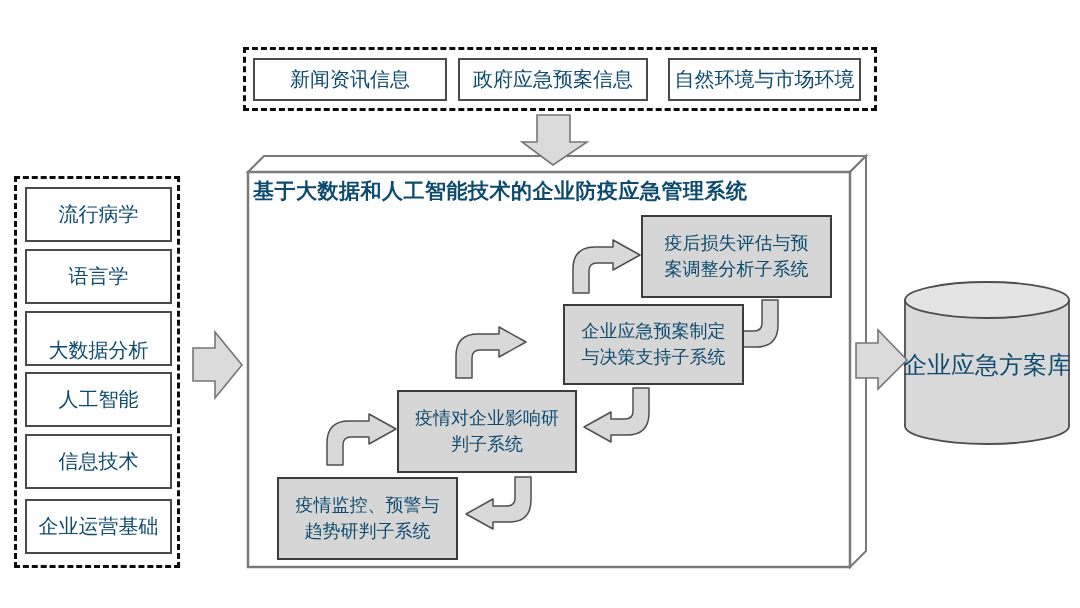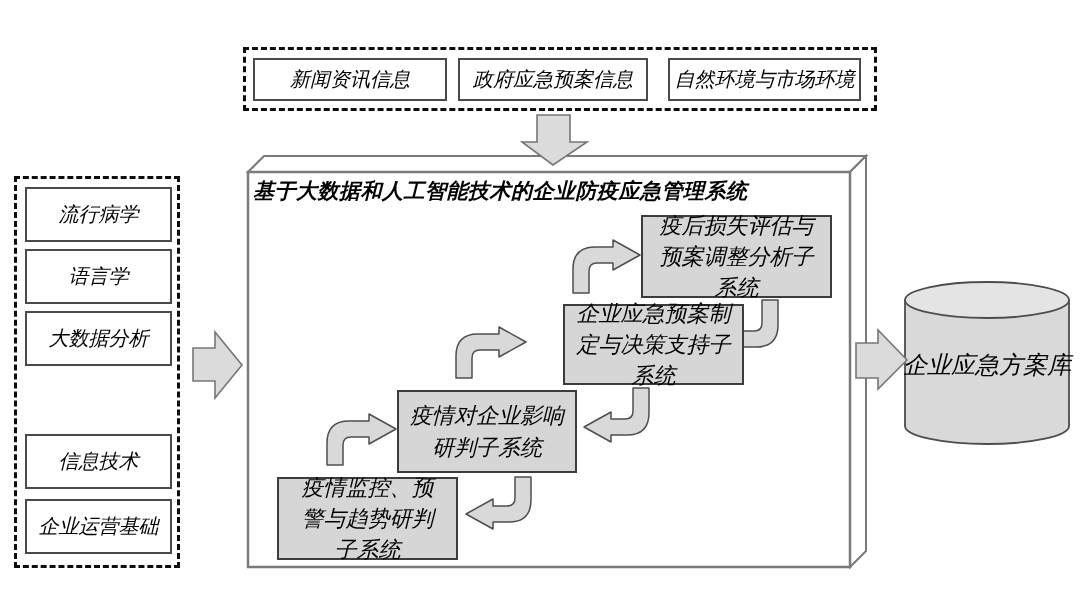--- a/index.html
+++ b/index.html
@@ -1,30 +1,30 @@
 <!DOCTYPE html>
 <html><head>
 <meta charset="utf-8">
 <style>
   html,body{margin:0;padding:0;background:#ffffff;}
   .canvas{
     position:relative;width:1080px;height:608px;background:#ffffff;overflow:hidden;
-    font-family:"Liberation Sans","DejaVu Sans",sans-serif;color:#000000;font-style:italic;
+    font-family:"Liberation Sans","DejaVu Sans",sans-serif;color:#0c4a6e;
   }
   .layer{position:absolute;left:0;top:0;width:1080px;height:608px;}
   svg.layer{z-index:1;}
   .ui{position:absolute;z-index:2;box-sizing:border-box;}
   .dashed-panel{border:3px dashed #0d0d0d;background:transparent;}
   .white-box{
     background:#ffffff;border:2px solid #4a4a4a;display:flex;align-items:center;justify-content:center;
     font-size:20px;white-space:nowrap;
   }
   .sub-box{
     background:#d6d6d6;border:2px solid #3c3c3c;display:flex;align-items:center;justify-content:center;
-    text-align:center;font-size:22px;line-height:1.42;
+    text-align:center;font-size:18px;line-height:1.42;
   }
   .sys-title{
     font-size:21px;font-weight:bold;white-space:nowrap;letter-spacing:0.5px;
   }
   .db-label{
     display:flex;align-items:center;justify-content:center;font-size:24px;white-space:nowrap;
   }
 </style>
 </head>
 <body>
@@ -77,22 +77,25 @@
     <span>自然环境与市场环境</span>
   </div>
 
   <div class="ui dashed-panel" style="left:14px;top:176px;width:166px;height:392px;"></div>
   <div class="ui white-box" style="left:25px;top:187px;width:147px;height:55px;">
     <span>流行病学</span>
   </div>
   <div class="ui white-box" style="left:25px;top:249px;width:147px;height:55px;">
     <span>语言学</span>
   </div>
-  <div class="ui white-box" style="left:25px;top:311px;width:147px;height:55px;">
+  <div class="ui white-box" style="left:25px;top:311px;width:147px;height:55px;align-items:flex-end;">
     <span>大数据分析</span>
+  </div>
+  <div class="ui white-box" style="left:25px;top:372px;width:147px;height:55px;">
+    <span>人工智能</span>
   </div>
   <div class="ui white-box" style="left:25px;top:434px;width:147px;height:55px;">
     <span>信息技术</span>
   </div>
   <div class="ui white-box" style="left:25px;top:499px;width:147px;height:55px;">
     <span>企业运营基础</span>
   </div>
 
   <div class="ui sys-title" style="left:253px;top:177px;width:600px;height:28px;">基于大数据和人工智能技术的企业防疫应急管理系统</div>
 

